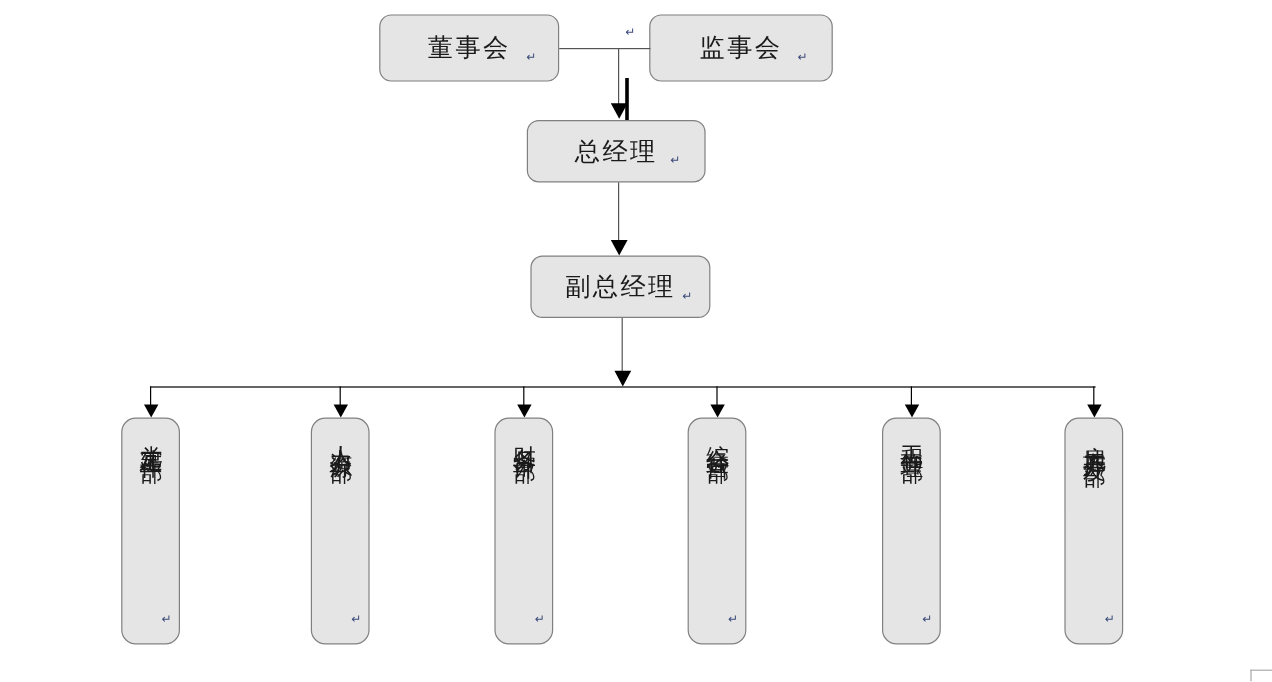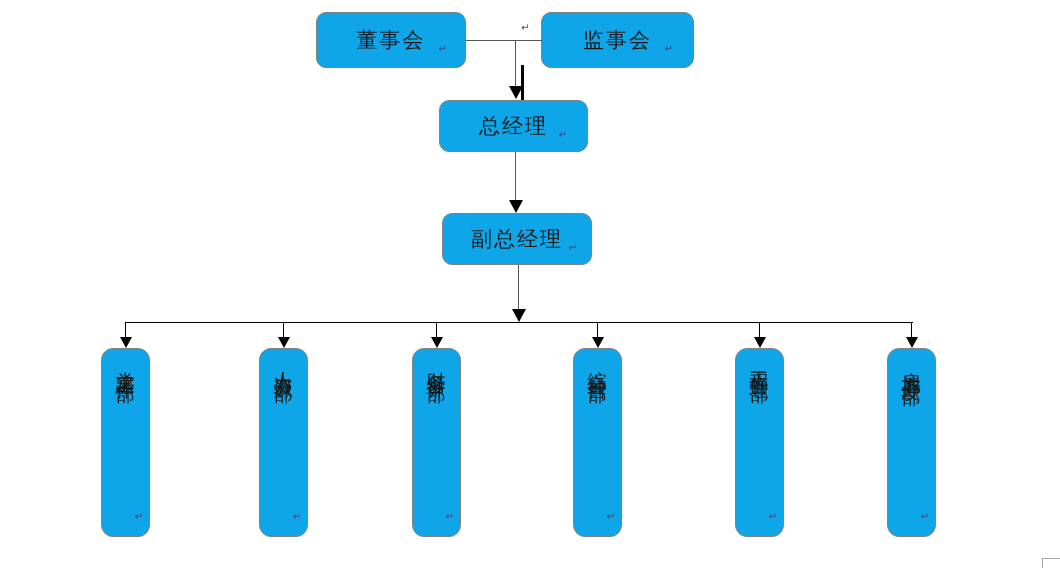--- a/index.html
+++ b/index.html
@@ -17,21 +17,21 @@
     background: #ffffff;
     overflow: hidden;
   }
 
   
   .node {
     position: absolute;
     box-sizing: border-box;
     border: 1px solid #808080;
     border-radius: 10px;
-    background: #0ea5e9;
+    background: #e5e5e5;
     display: flex;
     align-items: center;
     justify-content: center;
   }
   .node .label {
     color: #1a1a1a;
     font-family: "DejaVu Serif", "Liberation Serif", serif;
     letter-spacing: 2px;
     white-space: nowrap;
   }

